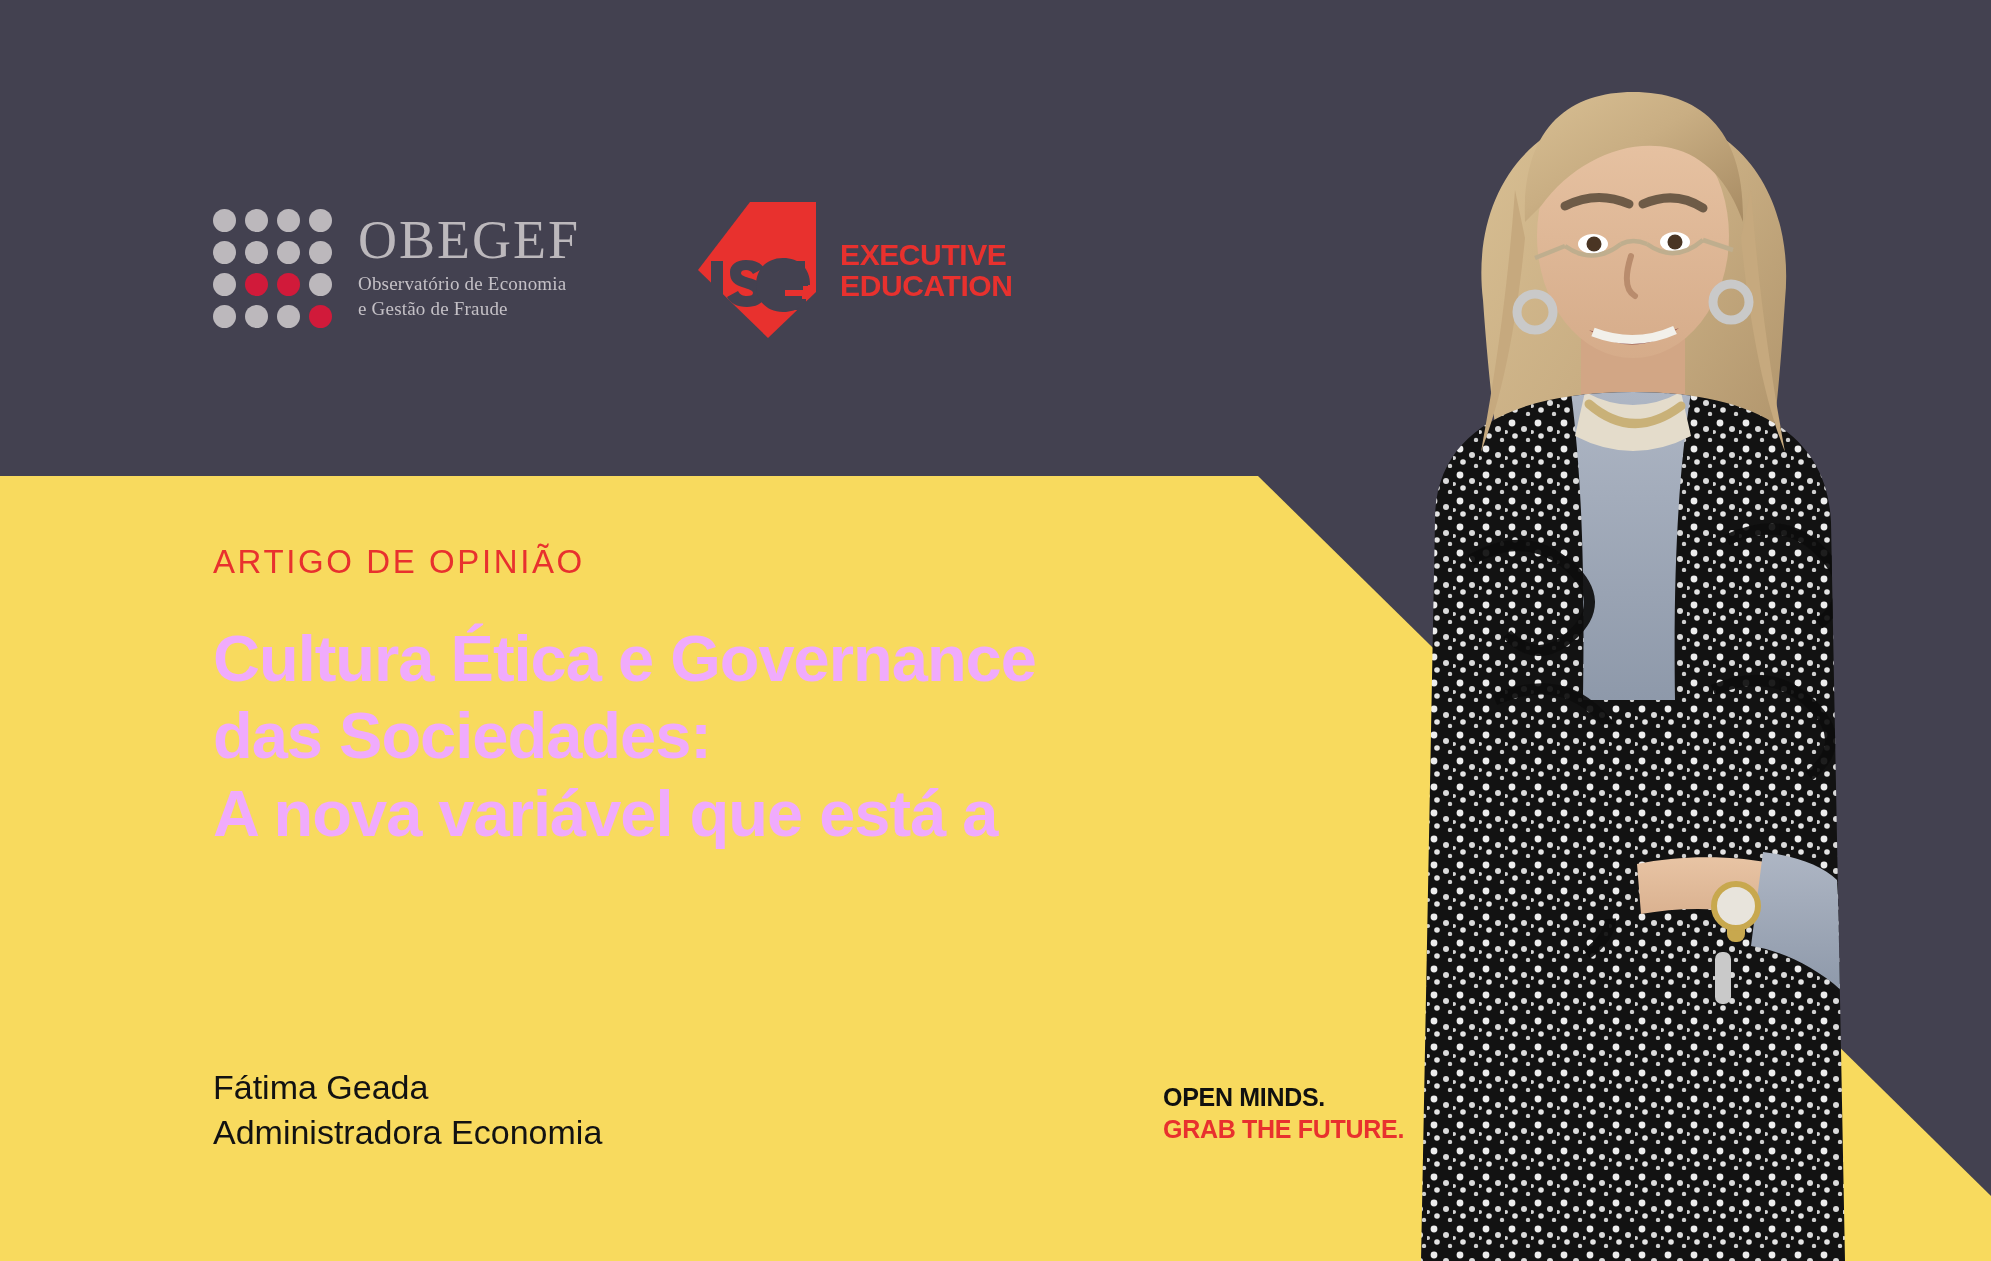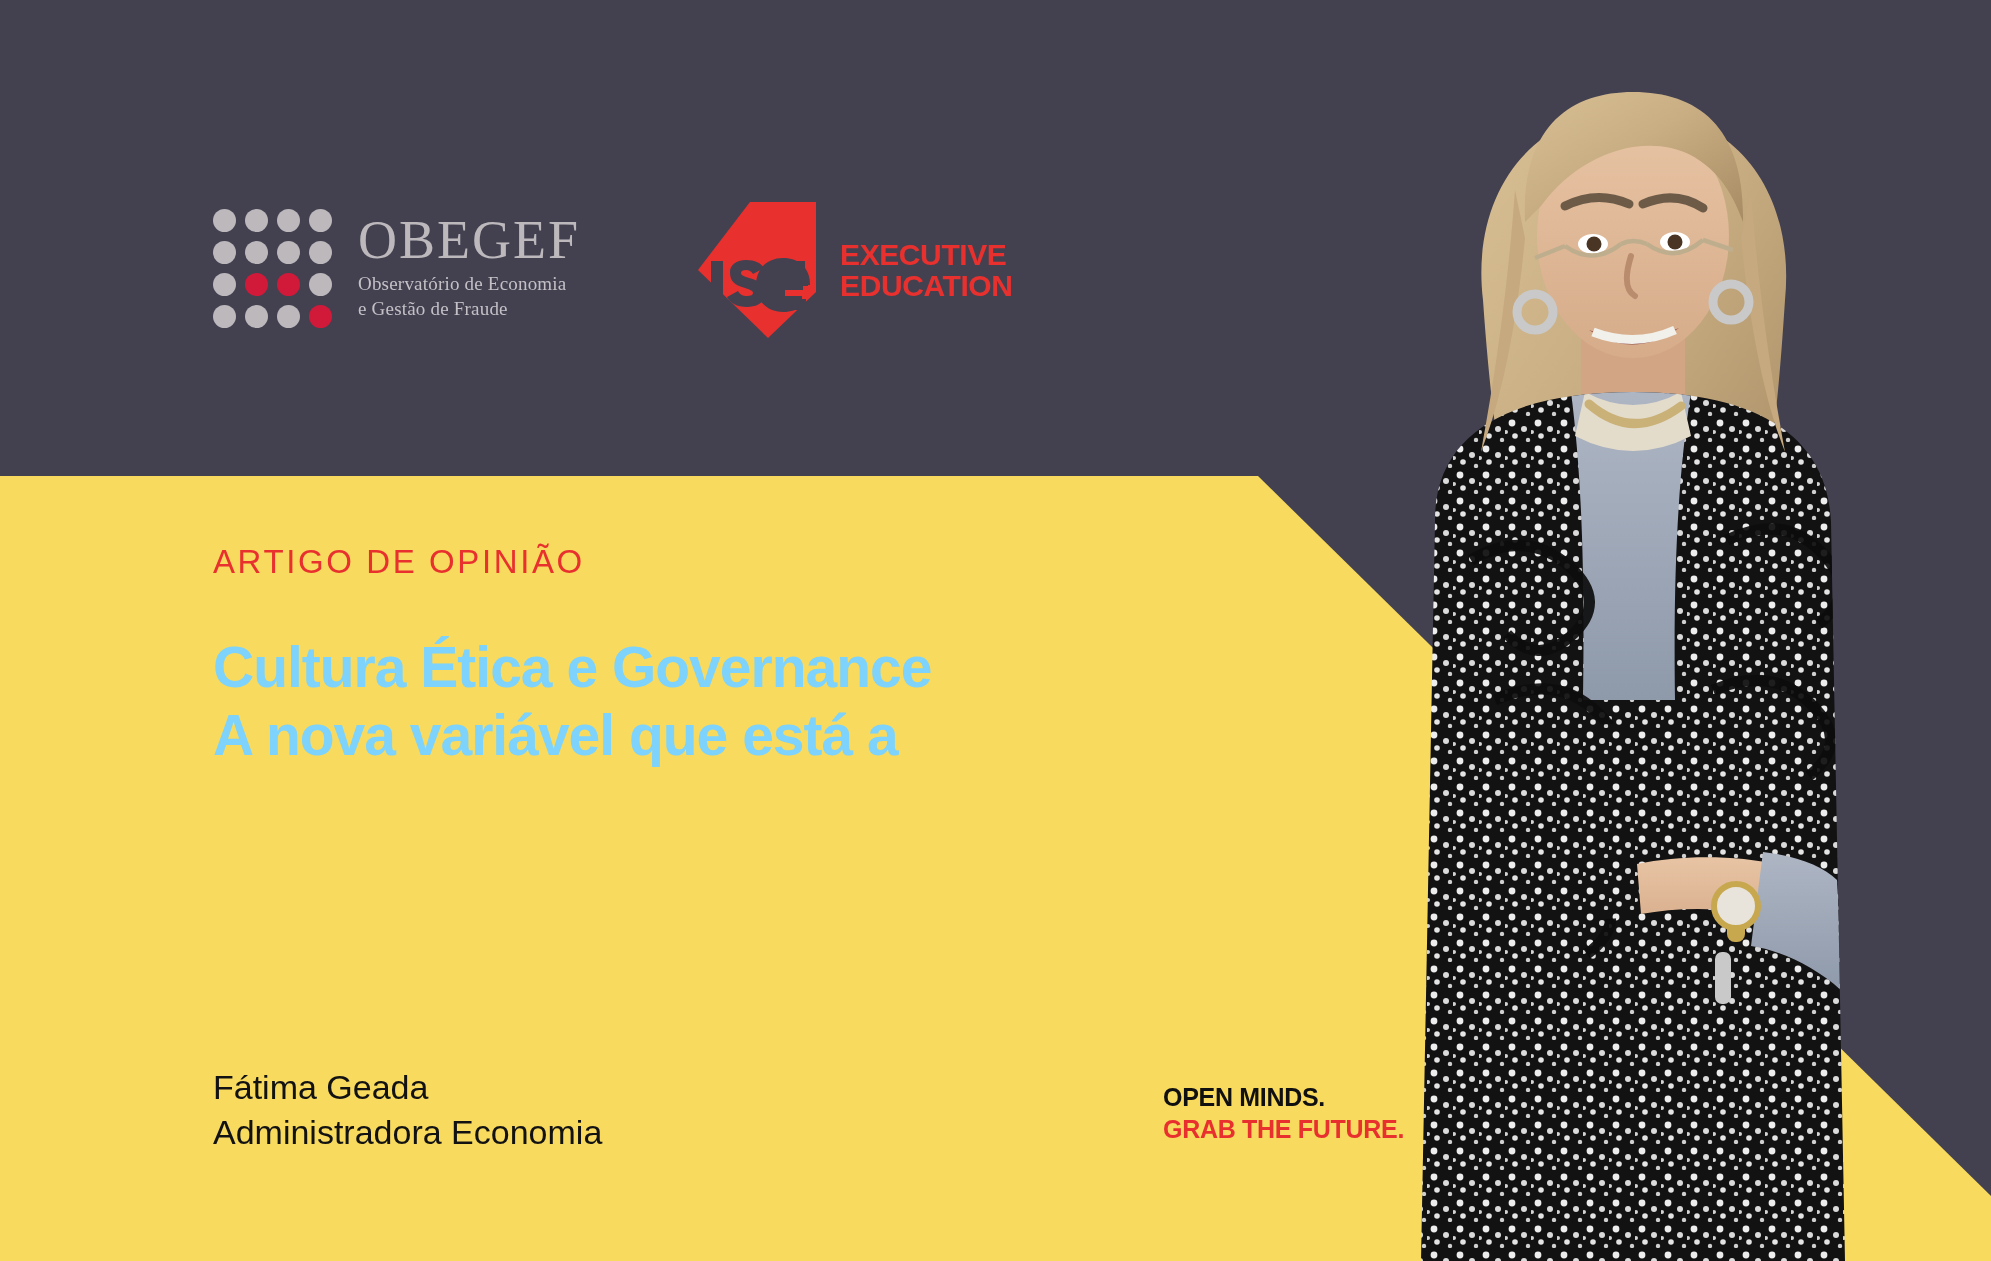--- a/index.html
+++ b/index.html
@@ -109,23 +109,23 @@
     width:1250px;
   }
   .eyebrow{
     color:#E8312E;
     font-size:33px;
     letter-spacing:2.6px;
     font-weight:500;
     line-height:1;
   }
   .headline{
-    margin-top:56px;
-    color:#7dd3fc;
-    font-size:57px;
+    margin-top:42px;
+    color:#f0abfc;
+    font-size:65px;
     font-weight:bold;
     line-height:1.19;
     letter-spacing:-1px;
   }
   .headline .ln{ display:block; white-space:nowrap; }
 
   .byline{
     position:absolute;
     left:213px; top:1065px;
     z-index:5;
@@ -304,20 +304,21 @@
 
       <circle cx="160" cy="312" r="18" fill="none" stroke="#C9C9C9" stroke-width="9"></circle>
       <circle cx="356" cy="302" r="18" fill="none" stroke="#C9C9C9" stroke-width="9"></circle>
     </svg>
   </div>
 
   <div class="content">
     <div class="eyebrow">ARTIGO DE OPINIÃO</div>
     <div class="headline">
       <span class="ln">Cultura Ética e Governance</span>
+      <span class="ln">das Sociedades:</span>
       <span class="ln">A nova variável que está a</span>
     </div>
   </div>
 
   <div class="byline">
     <span class="ln">Fátima Geada</span>
     <span class="ln">Administradora Economia</span>
   </div>
 
   <div class="tagline">

